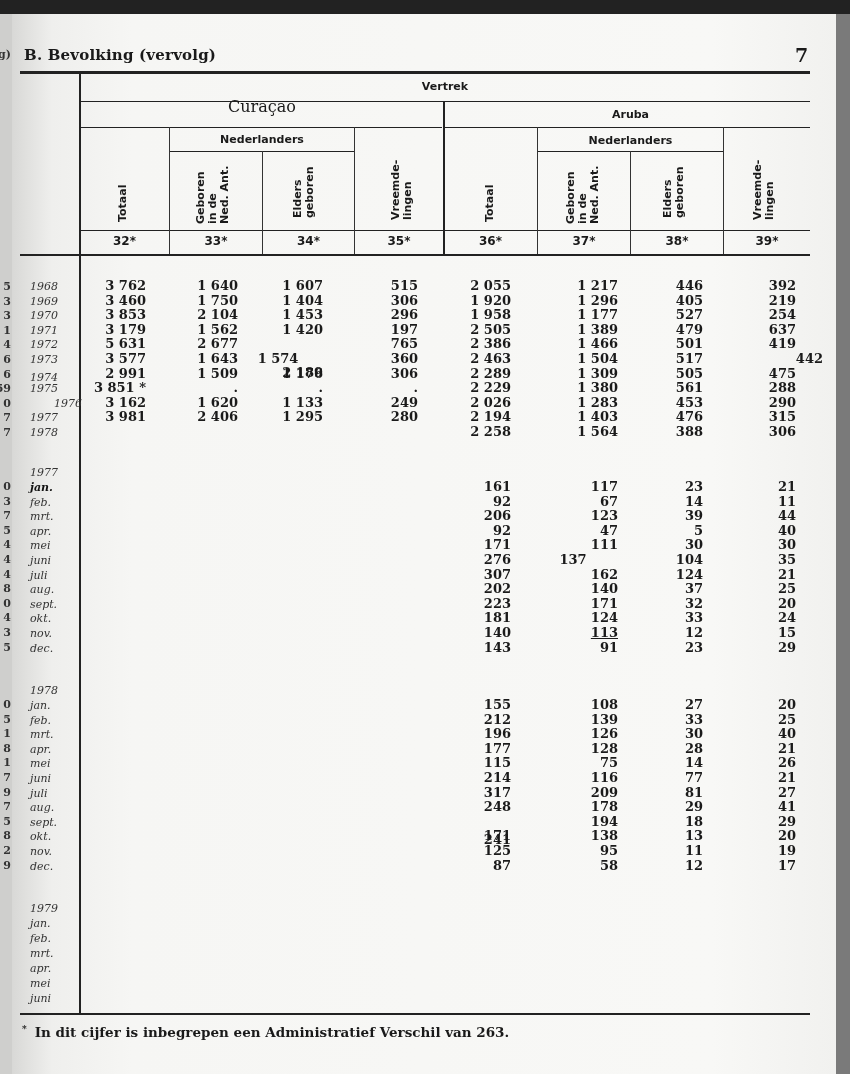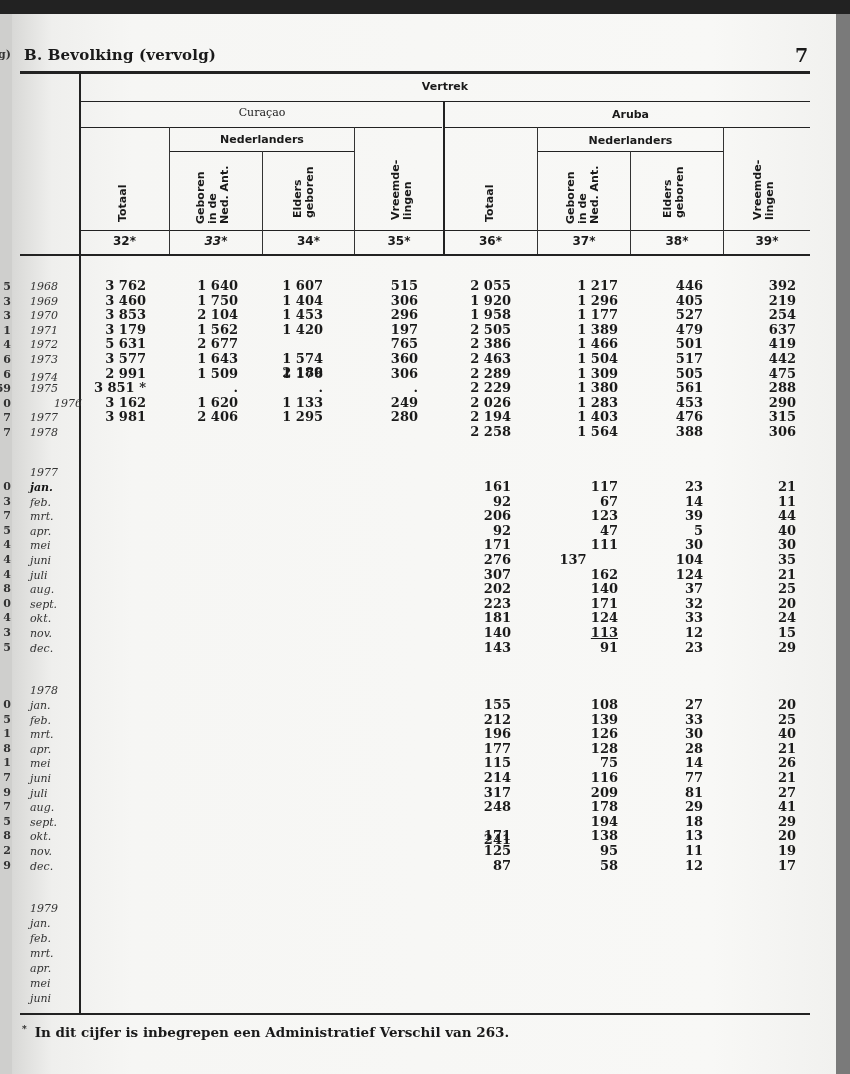--- a/index.html
+++ b/index.html
@@ -86,21 +86,21 @@
 <div class="vline" style="left:79px; top:74px; height:939px; background:#222; width:1.5px;"></div>
 <div class="vline" style="left:443px; top:101px; height:153px; background:#222; width:1.5px;"></div>
 <div class="vline" style="left:169px; top:127px; height:127px;"></div>
 <div class="vline" style="left:262px; top:151px; height:103px;"></div>
 <div class="vline" style="left:354px; top:127px; height:127px;"></div>
 <div class="vline" style="left:537px; top:127px; height:127px;"></div>
 <div class="vline" style="left:630px; top:151px; height:103px;"></div>
 <div class="vline" style="left:723px; top:127px; height:127px;"></div>
 
 <div class="hcell sans" style="left:400px; top:80px; width:90px;">Vertrek</div>
-<div class="hcell" style="left:170px; top:106px; width:184px; font-size:11px; font-weight:normal; font-family:'DejaVu Serif',serif;">Curaçao</div>
+<div class="hcell" style="left:170px; top:97px; width:184px; font-size:16px; font-weight:normal; font-family:'DejaVu Serif',serif;">Curaçao</div>
 <div class="hcell sans" style="left:538px; top:108px; width:185px;">Aruba</div>
 <div class="hcell sans" style="left:170px; top:133px; width:184px;">Nederlanders</div>
 <div class="hcell sans" style="left:538px; top:134px; width:185px;">Nederlanders</div>
 
 <div class="vert" style="left:117px; top:160px; height:62px;">Totaal</div>
 <div class="vert" style="left:195px; top:158px; height:66px;">Geboren
 in de
 Ned. Ant.</div>
 <div class="vert" style="left:292px; top:158px; height:60px;">Elders
 geboren</div>
@@ -109,21 +109,21 @@
 <div class="vert" style="left:484px; top:160px; height:62px;">Totaal</div>
 <div class="vert" style="left:565px; top:158px; height:66px;">Geboren
 in de
 Ned. Ant.</div>
 <div class="vert" style="left:662px; top:158px; height:60px;">Elders
 geboren</div>
 <div class="vert" style="left:752px; top:150px; height:70px;">Vreemde-
 lingen</div>
 
 <div class="colnum" style="left:80px; width:89px;">32*</div>
-<div class="colnum" style="left:170px; width:92px;font-style:italic;">33*</div>
+<div class="colnum" style="left:170px; width:92px;">33*</div>
 <div class="colnum" style="left:263px; width:91px;">34*</div>
 <div class="colnum" style="left:355px; width:88px;">35*</div>
 <div class="colnum" style="left:444px; width:93px;">36*</div>
 <div class="colnum" style="left:538px; width:92px;">37*</div>
 <div class="colnum" style="left:631px; width:92px;">38*</div>
 <div class="colnum" style="left:724px; width:86px;">39*</div>
 
 <div id="body-rows">
     <div class="yr" style="top: 280px;">1968</div>
     <div class="num" style="top: 278px; left: 56px; width: 90px;">3 762</div>
@@ -166,26 +166,26 @@
     <div class="num" style="top: 336.4px; left: 148px; width: 90px;">2 677</div>
     <div class="num" style="top: 336.4px; left: 233px; width: 90px; margin-top: 29px;">2 189</div>
     <div class="num" style="top: 336.4px; left: 328px; width: 90px;">765</div>
     <div class="num" style="top: 336.4px; left: 421px; width: 90px;">2 386</div>
     <div class="num" style="top: 336.4px; left: 528px; width: 90px;">1 466</div>
     <div class="num" style="top: 336.4px; left: 613px; width: 90px;">501</div>
     <div class="num" style="top: 336.4px; left: 706px; width: 90px;">419</div>
     <div class="yr" style="top: 353px;">1973</div>
     <div class="num" style="top: 351px; left: 56px; width: 90px;">3 577</div>
     <div class="num" style="top: 351px; left: 148px; width: 90px;">1 643</div>
-    <div class="num" style="top: 351px; left: 233px; width: 90px;">1 574</div>
+    <div class="num" style="top: 351px; left: 233px; width: 90px; text-align: center;">1 574</div>
     <div class="num" style="top: 351px; left: 328px; width: 90px;">360</div>
     <div class="num" style="top: 351px; left: 421px; width: 90px;">2 463</div>
     <div class="num" style="top: 351px; left: 528px; width: 90px;">1 504</div>
     <div class="num" style="top: 351px; left: 613px; width: 90px;">517</div>
-    <div class="num" style="top: 351px; left: 706px; width: 90px; text-align: right;">442</div>
+    <div class="num" style="top: 351px; left: 733px; width: 90px; text-align: right;">442</div>
     <div class="yr" style="top: 371px;">1974</div>
     <div class="num" style="top: 365.6px; left: 56px; width: 90px;">2 991</div>
     <div class="num" style="top: 365.6px; left: 148px; width: 90px;">1 509</div>
     <div class="num" style="top: 365.6px; left: 233px; width: 90px;">1 176</div>
     <div class="num" style="top: 365.6px; left: 328px; width: 90px;">306</div>
     <div class="num" style="top: 365.6px; left: 421px; width: 90px;">2 289</div>
     <div class="num" style="top: 365.6px; left: 528px; width: 90px;">1 309</div>
     <div class="num" style="top: 365.6px; left: 613px; width: 90px;">505</div>
     <div class="num" style="top: 365.6px; left: 706px; width: 90px;">475</div>
     <div class="yr" style="top: 382.2px;">1975</div>

